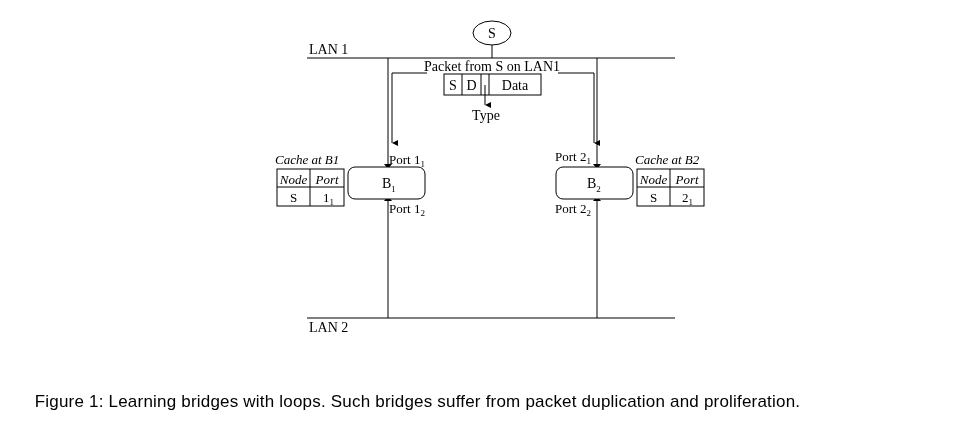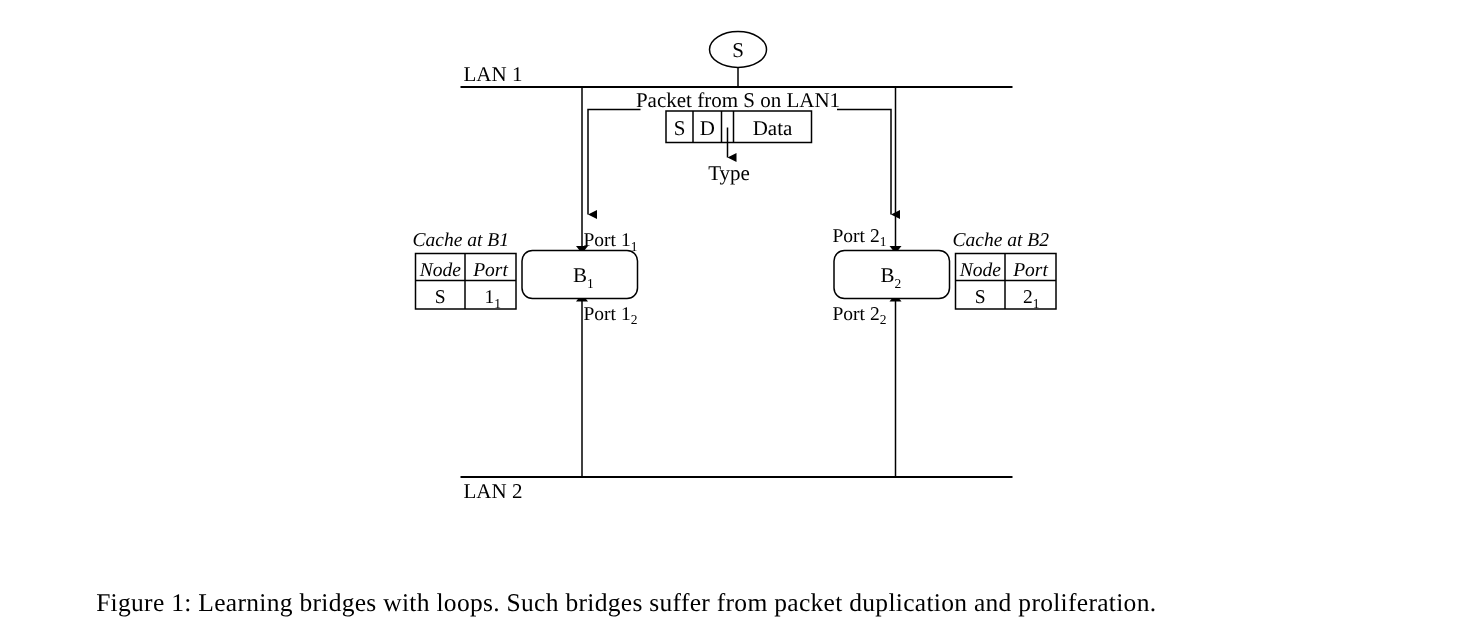--- a/index.html
+++ b/index.html
@@ -1,20 +1,20 @@
 <!DOCTYPE html>
 <html><head>
 <meta charset="utf-8">
 <style>
   html, body { margin: 0; padding: 0; background: #ffffff; }
   body { width: 973px; height: 429px; position: relative; overflow: hidden; font-family: "Liberation Serif", "DejaVu Serif", serif; color: #000; }
   #diagram { position: absolute; left: 0; top: 0; }
   .caption {
     position: absolute; left: 0; top: 392px; width: 835px; text-align: center;
-    font-family: Liberation Serif, serif; font-size: 17px; letter-spacing: 0.2px;
+    font-family: Liberation Sans, sans-serif; font-size: 17px; letter-spacing: 0.2px;
   }
   svg text { font-family: "Liberation Serif", "DejaVu Serif", serif; fill: #000; }
 </style>
 </head>
 <body>
 
 <svg id="diagram" width="973" height="429" viewBox="0 0 973 429" xmlns="http://www.w3.org/2000/svg">
   <defs>
     <marker id="arrow" markerWidth="8" markerHeight="8" refX="4" refY="7" orient="auto" markerUnits="userSpaceOnUse">
       <path d="M1,1 L4,7 L7,1 Z" fill="#000"></path>

